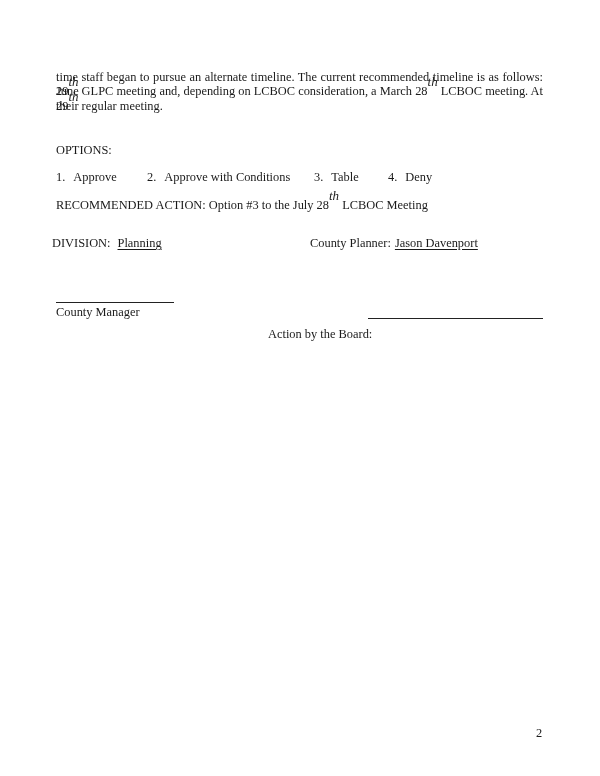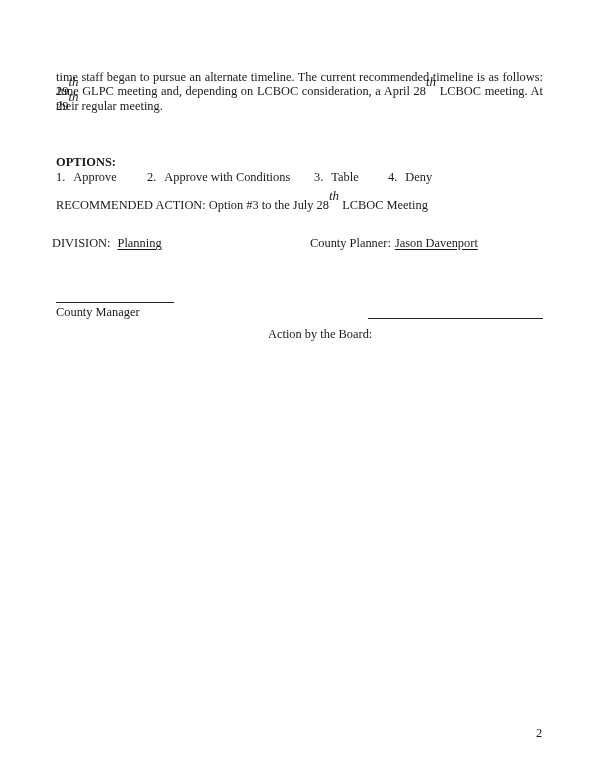--- a/index.html
+++ b/index.html
@@ -55,25 +55,25 @@
       height: 0;
     }
   </style>
 </head>
 <body>
 
 <div class="page">
 
   <div class="para">
     <span class="line"><span>time staff began to pursue an alternate timeline.  The current recommended timeline is as follows: June</span></span>
-    <span class="line"><span>29</span><sup>th</sup><span> GLPC meeting and, depending on LCBOC consideration, a April 28</span><sup>th</sup><span> LCBOC meeting.  At their</span></span>
+    <span class="line"><span>29</span><sup>th</sup><span> GLPC meeting and, depending on LCBOC consideration, a March 28</span><sup>th</sup><span> LCBOC meeting.  At their</span></span>
     <span class="line last"><span>29</span><sup>th</sup><span> regular meeting.</span></span>
   </div>
 
-  <div class="abs" style="left:56px; top:155px;font-weight:bold;">OPTIONS:</div>
+  <div class="abs" style="left:56px; top:143px;">OPTIONS:</div>
 
   <div class="abs" style="left:56px; top:170px;">
     <span>1.</span><span style="display:inline-block;width:8px;"></span><span>Approve</span>
   </div>
   <div class="abs" style="left:147px; top:170px;">
     <span>2.</span><span style="display:inline-block;width:8px;"></span><span>Approve with Conditions</span>
   </div>
   <div class="abs" style="left:314px; top:170px;">
     <span>3.</span><span style="display:inline-block;width:8px;"></span><span>Table</span>
   </div>

